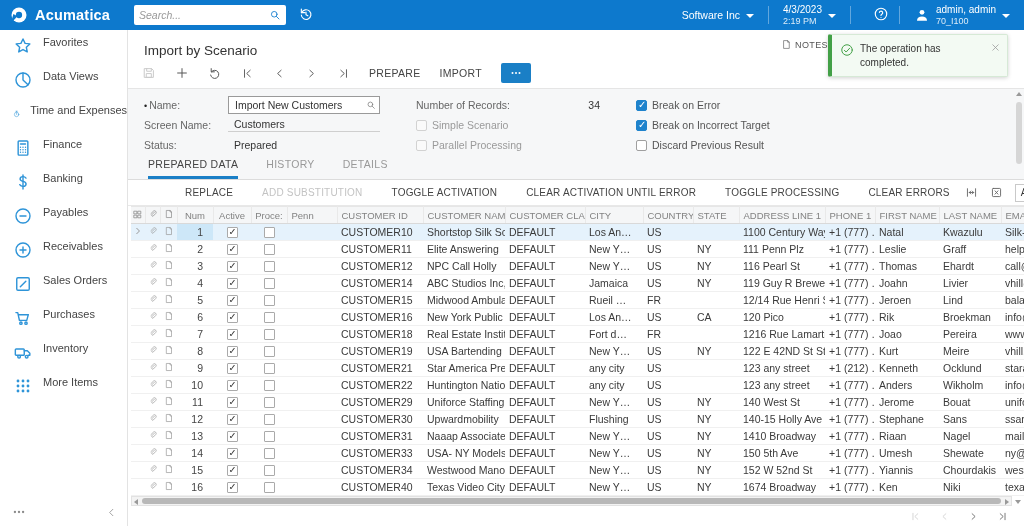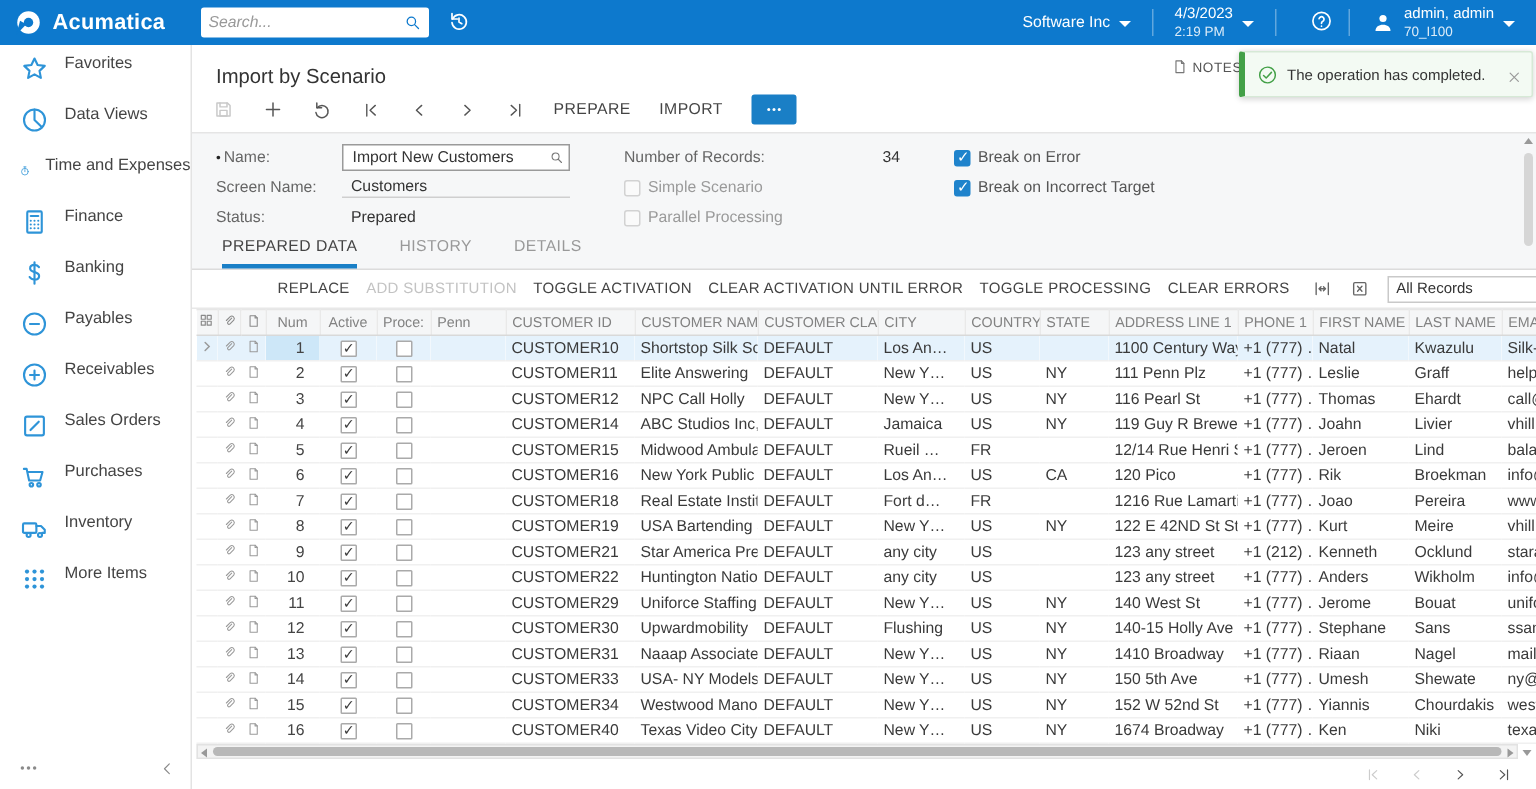--- a/index.html
+++ b/index.html
@@ -38,21 +38,21 @@
   .side-item .icn { color:#2e94d8; }
   .side-label { font-size:11px; color:#444; white-space:nowrap; }
   .side-footer { height:24px; display:flex; align-items:center; justify-content:space-between; padding:0 10px 4px 12px; color:#8a8a8a; }
 
   .main { flex:1; position:relative; min-width:0; display:flex; flex-direction:column; background:#fff; overflow:hidden; }
 
   .title-row { height:28px; position:relative; display:flex; align-items:flex-end; padding-left:16px; flex:0 0 auto; }
   .title-row h1 { font-size:13.5px; font-weight:normal; color:#333; }
   .notes { position:absolute; right:196px; top:9px; display:flex; align-items:center; gap:3px; font-size:9px; letter-spacing:.4px; color:#555; cursor:pointer; }
   .notes .icn { color:#777; }
-  .toast { position:absolute; right:2px; top:4px; width:196px; background:#f3faf3; border:1px solid #d6e9d6; border-left:4px solid #43a047; border-radius:2px; box-shadow:0 1px 4px rgba(0,0,0,.18); display:flex; align-items:flex-end; gap:6px; padding:7px 6px 7px 8px; z-index:5; }
+  .toast { position:absolute; right:16px; top:4px; width:180px; background:#f3faf3; border:1px solid #d6e9d6; border-left:4px solid #43a047; border-radius:2px; box-shadow:0 1px 4px rgba(0,0,0,.18); display:flex; align-items:flex-start; gap:6px; padding:7px 6px 7px 8px; z-index:5; }
   .toast .green { color:#43a047; margin-top:1px; flex:0 0 auto; }
   .toast-msg { font-size:10px; color:#333; line-height:1.35; flex:1; }
   .toast-x { color:#9a9a9a; cursor:pointer; flex:0 0 auto; }
 
   .toolbar { height:30px; display:flex; align-items:center; gap:19px; padding-left:14px; flex:0 0 auto; }
   .tbi { color:#555; cursor:pointer; }
   .tbi.disabled { color:#c9c9c9; }
   .txt-btn { background:none; border:none; font-family:inherit; font-size:10.5px; color:#444; letter-spacing:.3px; cursor:pointer; }
   .more-btn { width:30px; height:20px; background:#1a7fc6; border:none; border-radius:2px; color:#fff; display:flex; align-items:center; justify-content:center; cursor:pointer; }
 
@@ -79,21 +79,21 @@
 
   
   .tabs { height:26px; background:#f6f7f8; display:flex; align-items:flex-end; gap:28px; padding-left:20px; border-bottom:1px solid #dcdcdc; flex:0 0 auto; }
   .tab { font-size:10.5px; color:#999; letter-spacing:.3px; padding-bottom:6px; border-bottom:3px solid transparent; cursor:pointer; white-space:nowrap;margin-top:24px; }
   .tab.active { color:#444; border-bottom-color:#1a7fc6; }
 
   
   .grid-toolbar { height:26px; display:flex; align-items:center; gap:15px; padding:0 8px 0 12px; background:#fff; border-bottom:1px solid #e8e8e8; flex:0 0 auto; }
   .gti { color:#666; cursor:pointer; }
   .gti.disabled { color:#c6c6c6; }
-  #grid-btns { display:flex; align-items:center; gap:11px; }
+  #grid-btns { display:flex; align-items:center; gap:29px; }
   .gbtn { font-size:10px; color:#444; letter-spacing:.2px; cursor:pointer; white-space:nowrap; }
   .gbtn.disabled { color:#c3c3c3; }
   .gt-right { margin-left:auto; display:flex; align-items:center; gap:12px; }
   .select { width:118px; height:18px; border:1px solid #c9c9c9; background:#fff; display:flex; align-items:center; font-size:10px; color:#333; padding:0 5px; justify-content:space-between; cursor:pointer; }
 
   
   .table-wrap { flex:1; overflow:hidden; padding-left:3px; min-height:0; }
   table { table-layout:fixed; border-collapse:collapse; width:904px; }
   thead th { height:17px; background:#f5f6f7; border-top:1px solid #e6e6e6; border-bottom:1px solid #d9d9d9; border-right:1px solid #e9e9e9; font-size:9.5px; font-weight:normal; color:#828282; text-align:left; padding:0 4px; white-space:nowrap; overflow:hidden; }
   thead th.c { text-align:center; padding:0; }
@@ -497,20 +497,24 @@
         </div>
         <div>
           <div class="frow cbrow">
             <span class="cb blue checked"></span>
             <span class="cblabel">Break on Error</span>
           </div>
           <div class="frow cbrow">
             <span class="cb blue checked"></span>
             <span class="cblabel">Break on Incorrect Target</span>
           </div>
+          <div class="frow cbrow">
+            <span class="cb blue"></span>
+            <span class="cblabel">Discard Previous Result</span>
+          </div>
         </div>
       </div>
 
       <div class="tabs" id="tabs">
           <div class="tab active">PREPARED DATA</div>
           <div class="tab">HISTORY</div>
           <div class="tab">DETAILS</div>
         </div>
 
       <div class="grid-toolbar">

